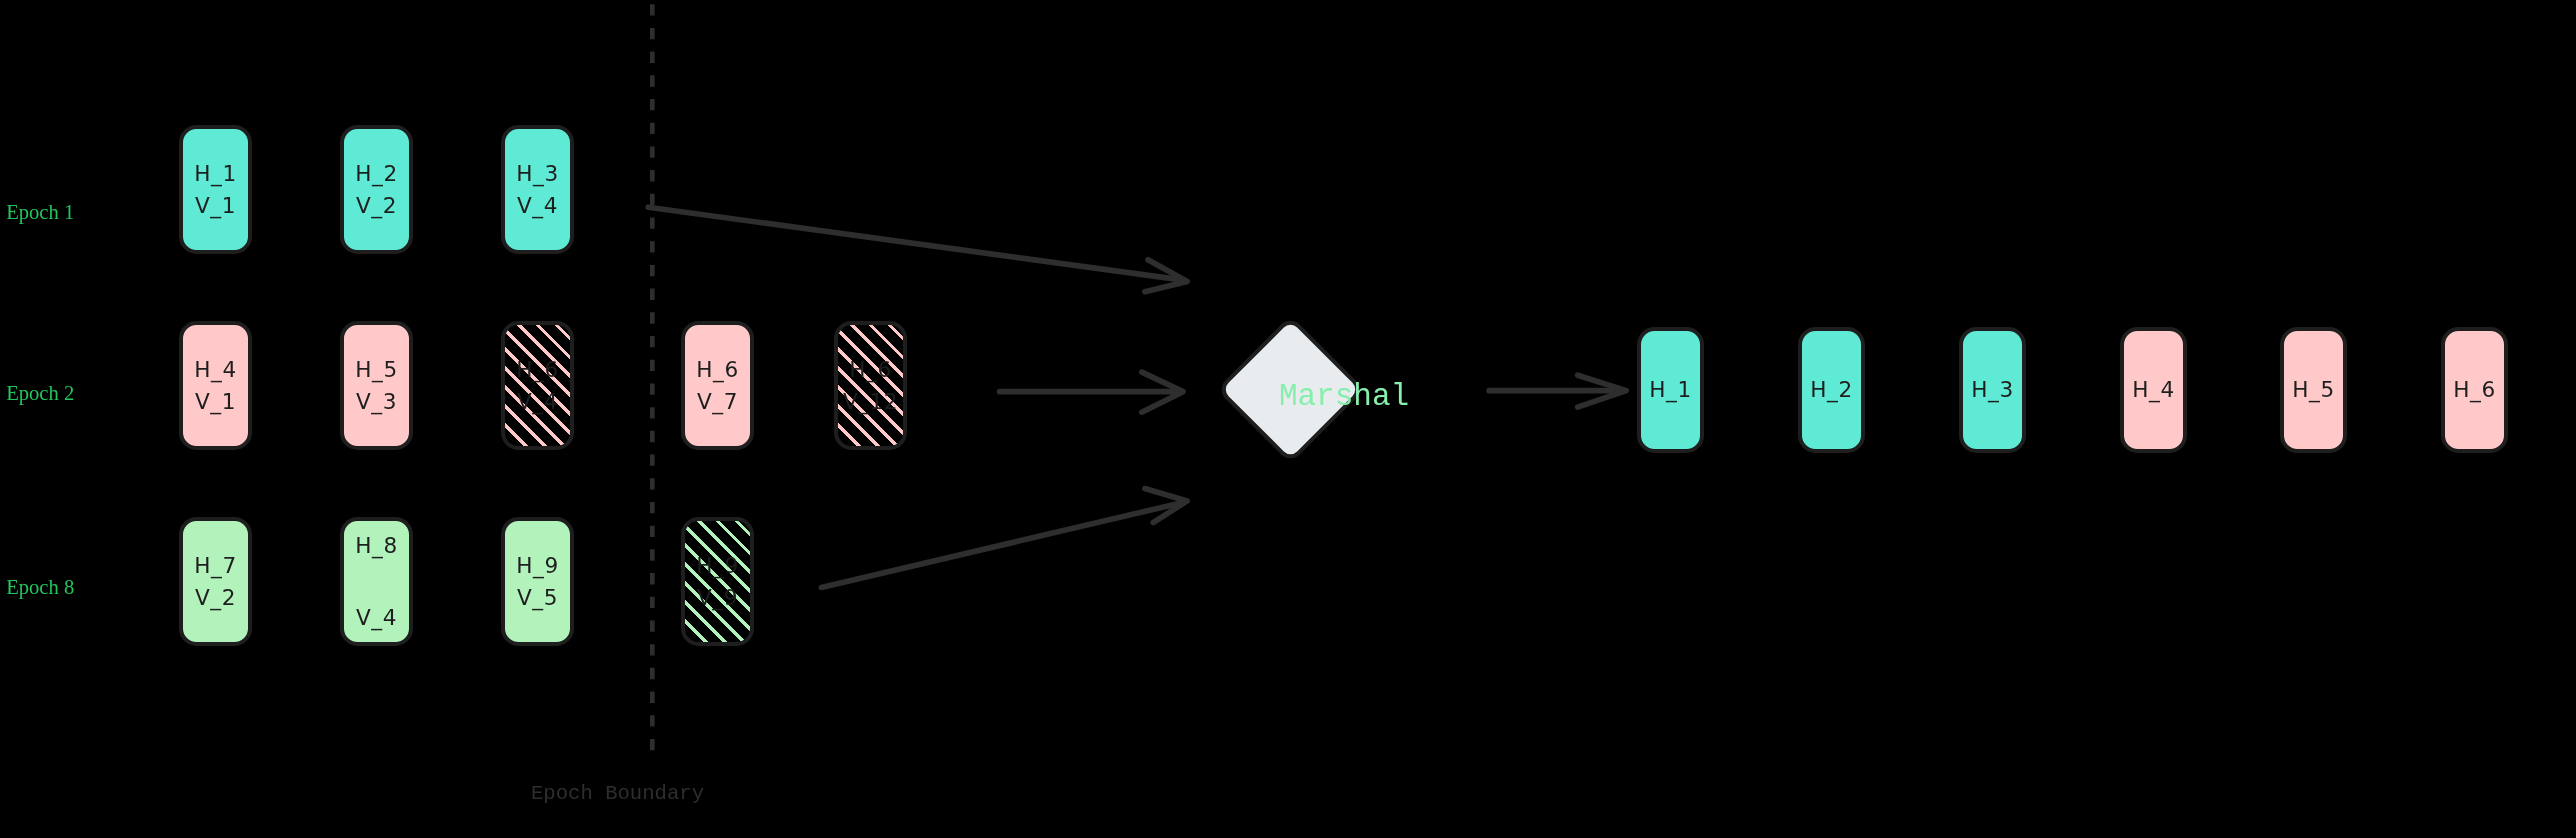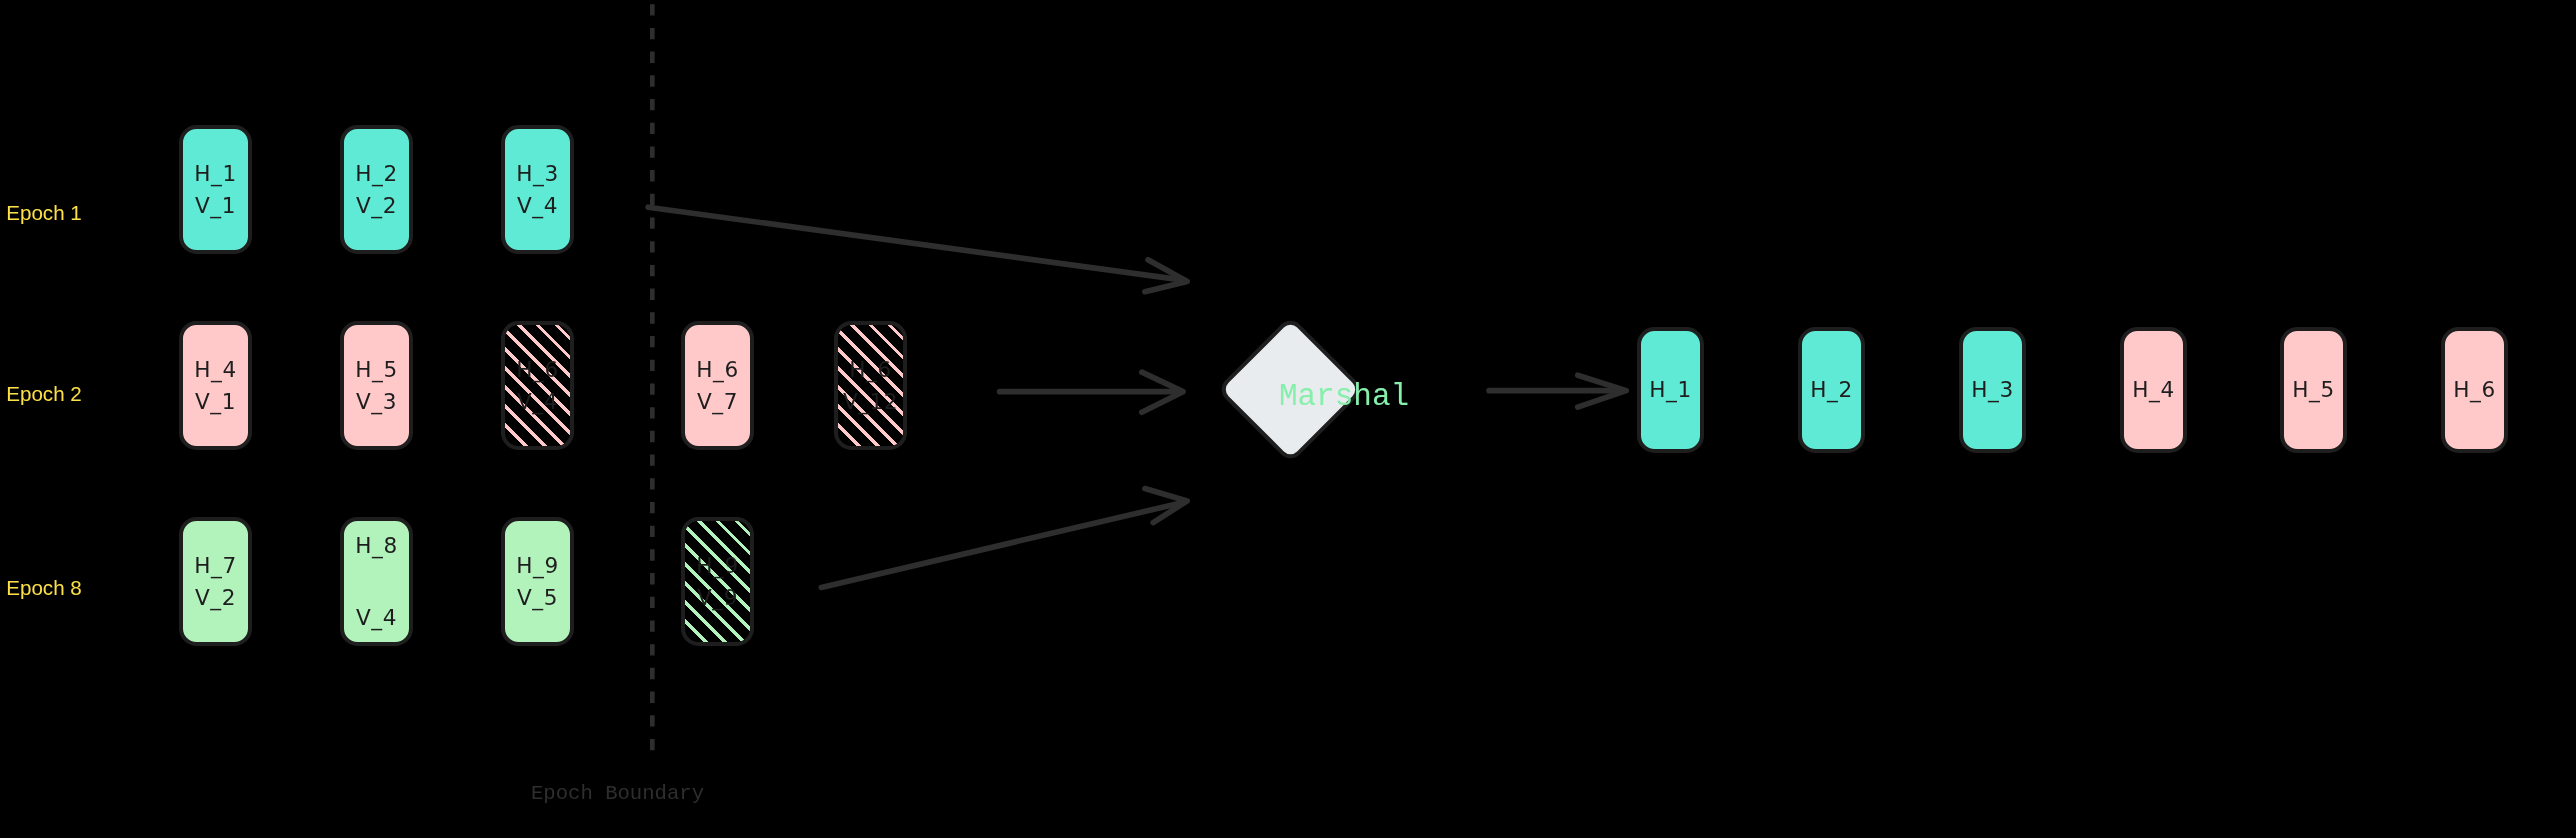--- a/index.html
+++ b/index.html
@@ -41,23 +41,23 @@
   }
   .hatch.fill-green{
     background-image:repeating-linear-gradient(45deg,
       #b2f2bb 0px,#b2f2bb 3.1px,transparent 3.1px,transparent 13.4px);
     background-color:#000;
   }
   .hatch .ln{color:#1e1e1e;}
 
   .epoch-label{
     position:absolute;
-    color:#fde047;
+    color:#22c55e;
     font-size:20.6px;
-    font-family:Liberation Sans, sans-serif;
+    font-family:Liberation Serif, serif;
     white-space:nowrap;
     user-select:none;
   }
   .boundary-label{
     position:absolute;
     color:#2e2e2e;
     font-size:20.6px;
     font-family:Liberation Mono, monospace;
     white-space:nowrap;
     user-select:none;

